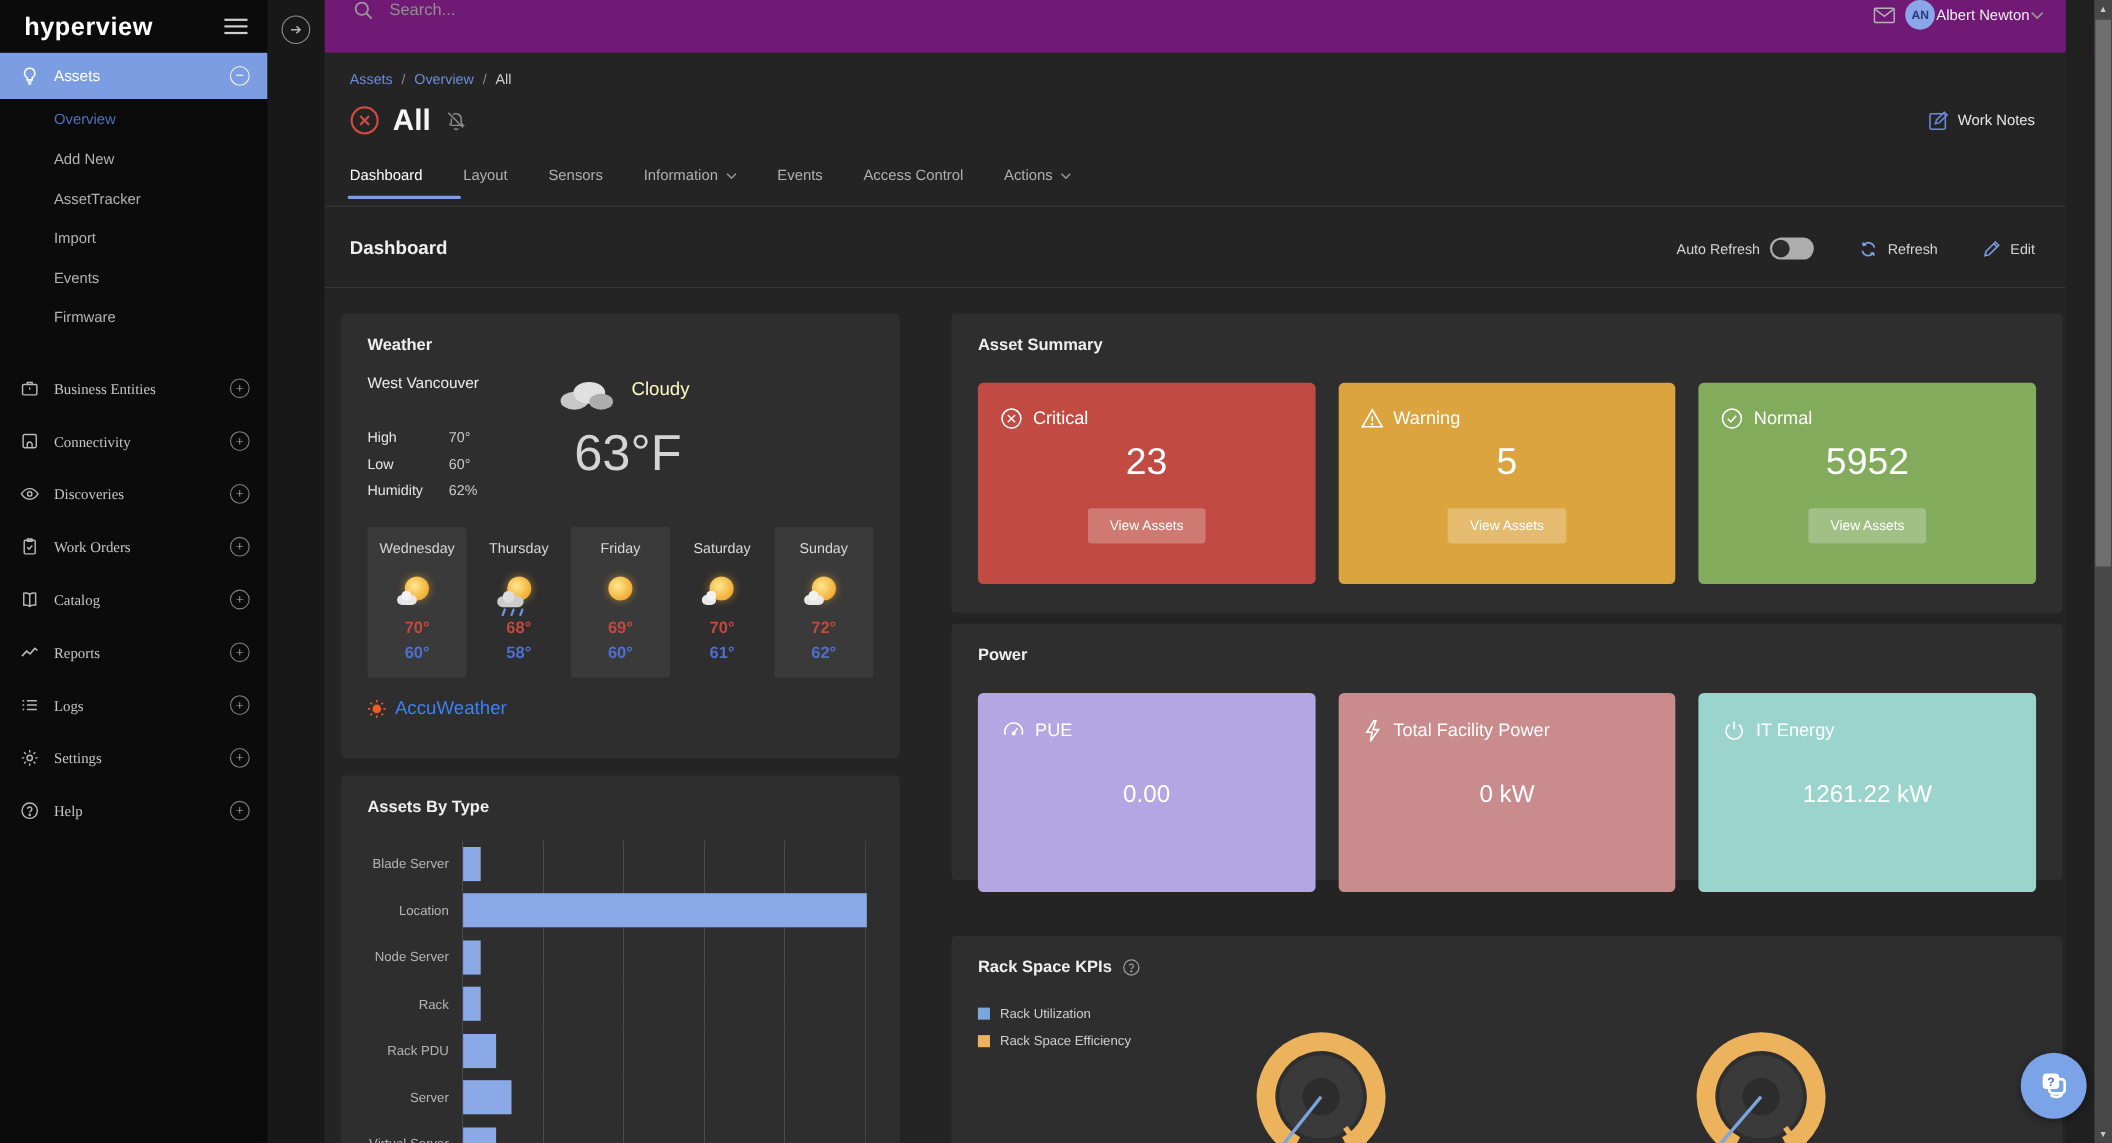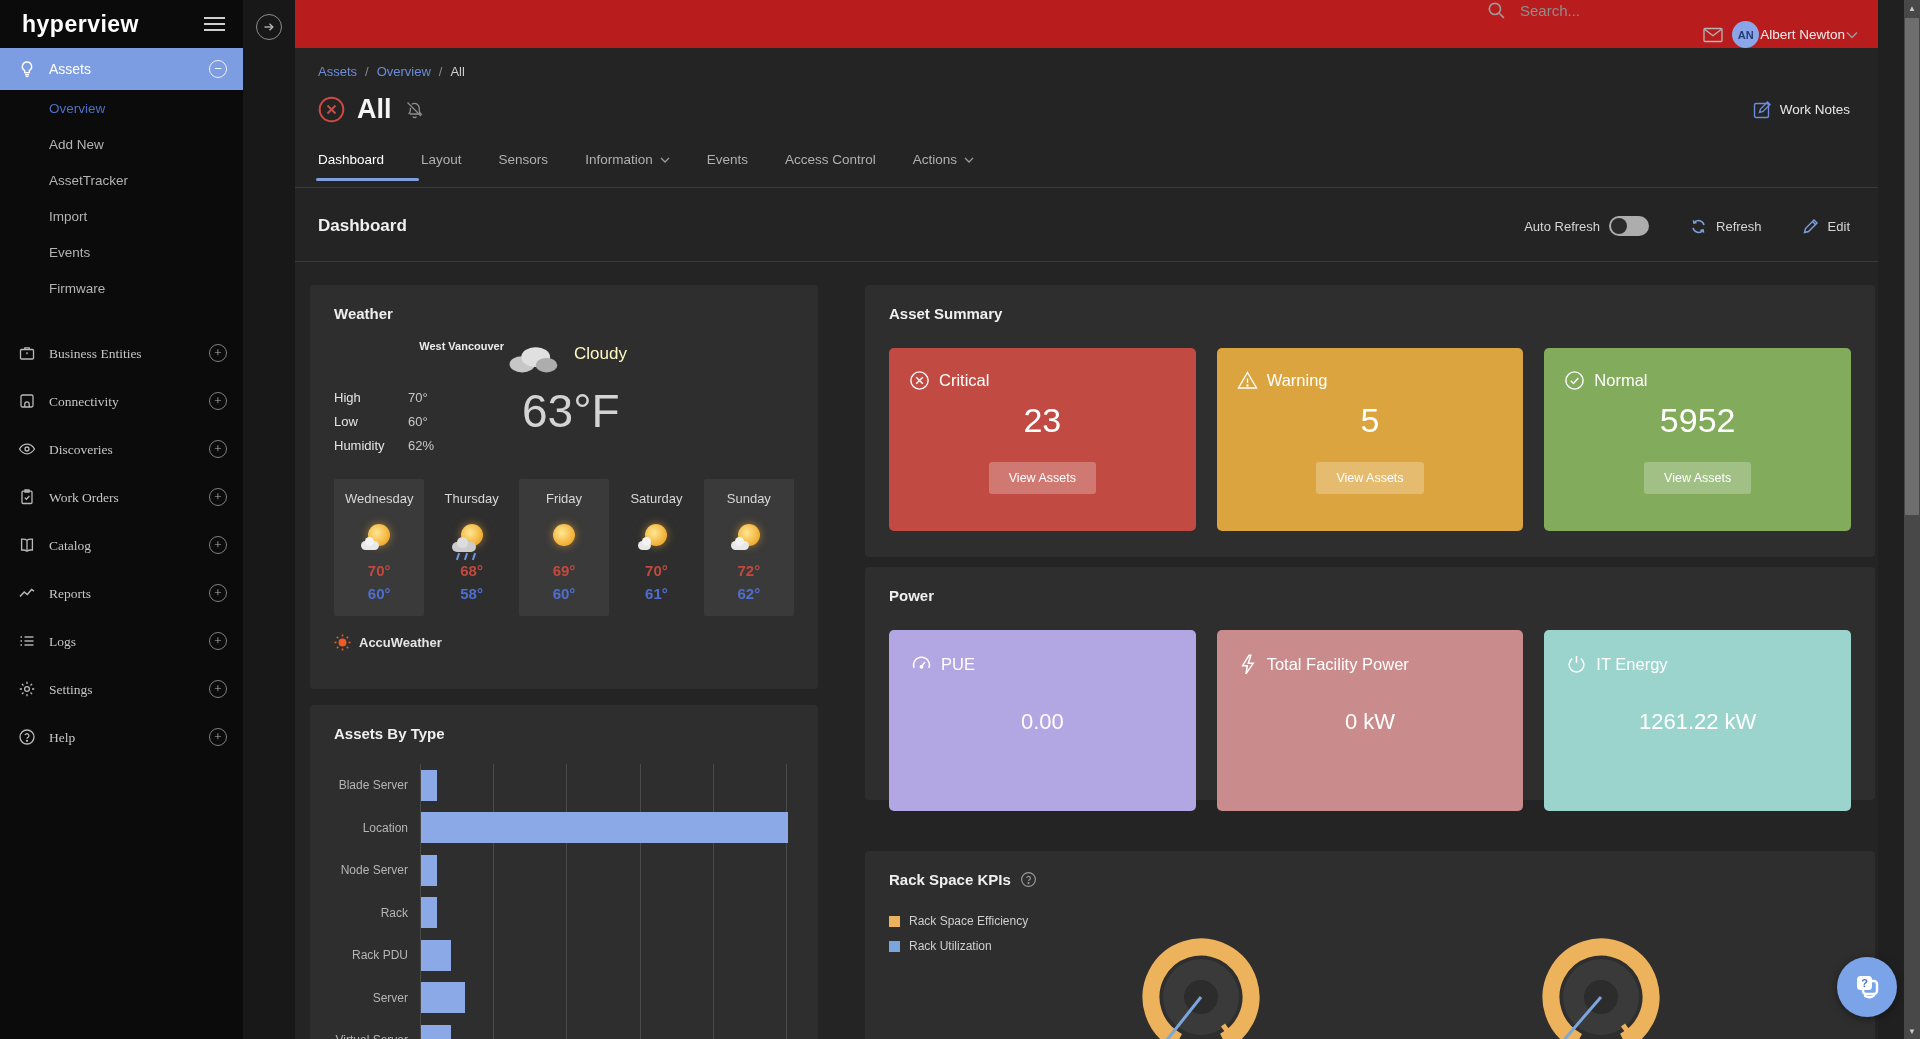--- a/index.html
+++ b/index.html
@@ -22,21 +22,21 @@
   .exp-circle { width:18px; height:18px; border:1px solid #7f7f7f; border-radius:50%; color:#b5b5b5;
     font-size:13px; line-height:16px; text-align:center; font-weight:400; }
   .exp-circle.white { border-color:#f0f0f0; color:#fff; }
 
   
   #strip { position:absolute; left:243px; top:0; width:52px; height:1039px; background:#181818; z-index:4; }
   .strip-btn { margin:14px auto; width:26px; height:26px; border:1px solid #8d8d8d; border-radius:50%;
     display:flex; align-items:center; justify-content:center; }
 
   
-  #topbar { position:absolute; left:295px; top:0; width:1625px; height:48px; background:#b91c1c; display:flex; align-items:flex-end;flex-direction:column; }
+  #topbar { position:absolute; left:295px; top:0; width:1625px; height:48px; background:#701a75; display:flex; align-items:flex-start; }
   .search-wrap { display:flex; align-items:center; gap:14px; padding-left:26px; flex:1; }
   .search-wrap input { background:transparent; border:none; outline:none; color:#bdbdbd; font-size:15px; width:400px;
     font-family:"Liberation Sans", sans-serif; }
   .search-wrap input::placeholder { color:#8f8f8f; }
   .user-wrap { display:flex; align-items:center; gap:1px; padding-right:62px;margin-left:13px; }
   .avatar { width:27px; height:27px; border-radius:50%; background:#8ba6e8; color:#253a77; font-size:11px; font-weight:700;
     display:flex; align-items:center; justify-content:center; }
   .user-name { font-size:13.5px; color:#ededed; }
 
   
@@ -60,35 +60,35 @@
   .ctrl { display:flex; align-items:center; gap:9px; cursor:pointer; }
   .toggle { width:40px; height:20px; border-radius:10px; background:#adadad; position:relative; cursor:pointer; }
   .toggle .knob { position:absolute; left:2px; top:2px; width:16px; height:16px; border-radius:50%; background:#2b2b2b; }
 
   .card { position:absolute; background:#2e2e2e; border-radius:4px; padding:20px 24px; }
   .card-title { font-size:15px; font-weight:700; color:#efefef; }
 
   
   #weather { left:15px; top:237px; width:508px; height:404px; }
   .w-cur { display:flex; align-items:flex-start; margin-top:18px; position:relative; }
-  .w-loc { font-size:11px; font-weight:700; color:#ececec; width:170px;text-align:right; }
+  .w-loc { font-size:14px; font-weight:400; color:#ececec; width:170px; }
   .w-cond { font-size:17px; color:#fef9c3; margin-left:12px; margin-top:4px; }
   .w-stats { margin-top:14px; width:185px; }
   .w-stat { display:flex; font-size:13px; margin-bottom:9px; }
   .w-stat .k { font-weight:400; color:#e5e5e5; width:74px; }
   .w-stat .v { color:#c9c9c9; }
   .w-temp { position:absolute; left:188px; top:44px; font-size:46px; font-weight:400; color:#d4d4d4; }
   .forecast { display:flex; gap:2px; margin-top:26px; }
   .f-col { width:91px; padding:12px 4px 14px; text-align:center; border-radius:2px; }
   .f-col.hl { background:#3a3a3a; }
   .f-day { font-size:13px; color:#d8d8d8; }
   .f-icon { height:34px; margin:12px auto 10px; display:flex; align-items:center; justify-content:center; }
   .f-high { font-size:15px; font-weight:700; color:#c2493d; margin-bottom:6px; }
   .f-low  { font-size:15px; font-weight:700; color:#4f6fd0; }
-  .accu { display:flex; align-items:center; gap:8px; margin-top:18px; font-size:13px; font-weight:700; color:#e5e5e5; }
+  .accu { display:flex; align-items:center; gap:8px; margin-top:18px; font-size:17px; font-weight:400; color:#3b82f6; }
 
   .sun { width:22px; height:22px; border-radius:50%; background:radial-gradient(circle at 40% 40%, #ffe792, #f2b137 65%, #e89b23);
     box-shadow:0 0 8px rgba(242,177,55,.55); position:relative; }
   .mini-cloud { position:absolute; left:-7px; bottom:-4px; width:18px; height:9px; background:#e8e8e8; border-radius:8px; }
   .mini-cloud::before { content:""; position:absolute; left:4px; top:-4px; width:9px; height:9px; background:#f2f2f2; border-radius:50%; }
   .storm-cloud { position:absolute; left:-9px; bottom:-6px; width:24px; height:10px; background:#cccccc; border-radius:8px; }
   .storm-cloud::before { content:""; position:absolute; left:5px; top:-5px; width:11px; height:11px; background:#dddddd; border-radius:50%; }
   .rain { position:absolute; width:2px; height:7px; background:#6f97e0; transform:rotate(20deg); bottom:-14px; }
 
   
@@ -595,26 +595,26 @@
     <div class="kpi-title-row">
       <span class="card-title">Rack Space KPIs</span>
       <svg width="17" height="17" viewBox="0 0 18 18" fill="none" stroke="#9a9a9a" stroke-width="1.2">
         <circle cx="9" cy="9" r="7.3"></circle>
           <path d="M7 7.2a2 2 0 1 1 2.8 2.3c-.5.3-.8.6-.8 1.2"></path>
           <circle cx="9" cy="12.8" r=".5" fill="#9a9a9a"></circle>
       </svg>
     </div>
     <div class="legend">
       <div class="leg-row">
+        <span class="swatch" style="background:#7ba6dd;"></span>
+        <span>Rack Utilization</span>
+      </div>
+      <div class="leg-row">
         <span class="swatch" style="background:#ecb25c;"></span>
         <span>Rack Space Efficiency</span>
-      </div>
-      <div class="leg-row">
-        <span class="swatch" style="background:#7ba6dd;"></span>
-        <span>Rack Utilization</span>
       </div>
     </div>
 
     <div class="gauge" style="left:272px; top:82px;">
       <svg width="128" height="128" viewBox="0 0 128 128">
         <circle cx="64" cy="64" r="50" fill="none" stroke="#ecb25c" stroke-width="17" stroke-dasharray="266 48.2" transform="rotate(117.3 64 64)"></circle>
         <circle cx="64" cy="64" r="38" fill="#3a3a3a"></circle>
         <circle cx="64" cy="64" r="17" fill="#2c2c2c"></circle>
         <line x1="64" y1="64" x2="22" y2="117" stroke="#7ba6dd" stroke-width="3"></line>
         <line x1="86" y1="92" x2="104" y2="117" stroke="#ecb25c" stroke-width="5"></line>

